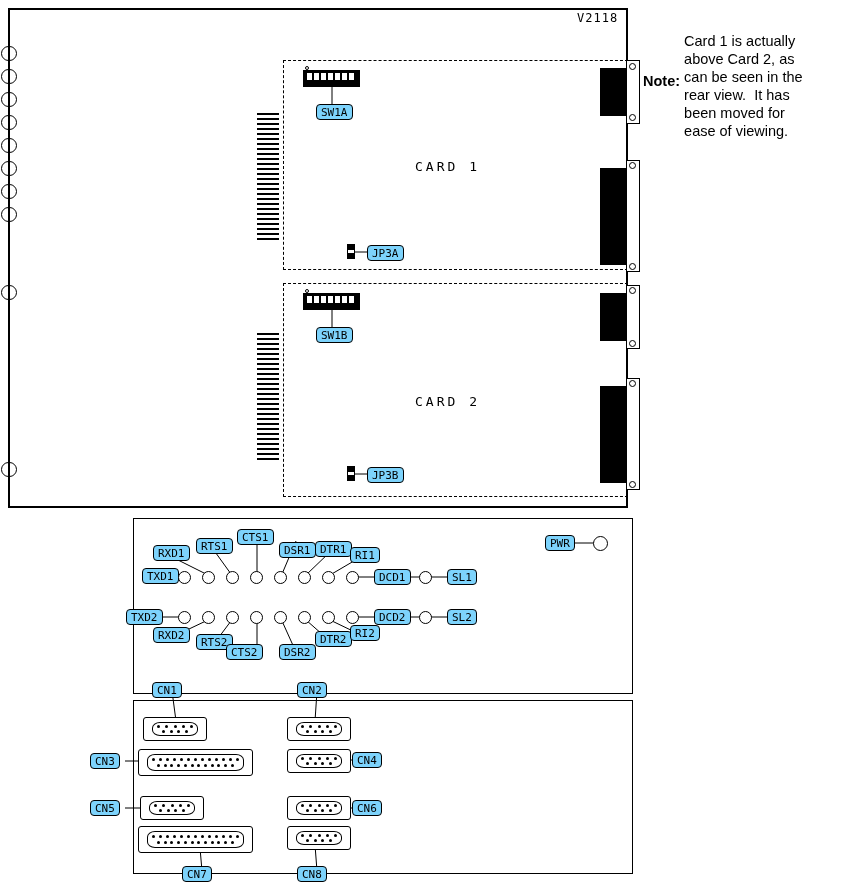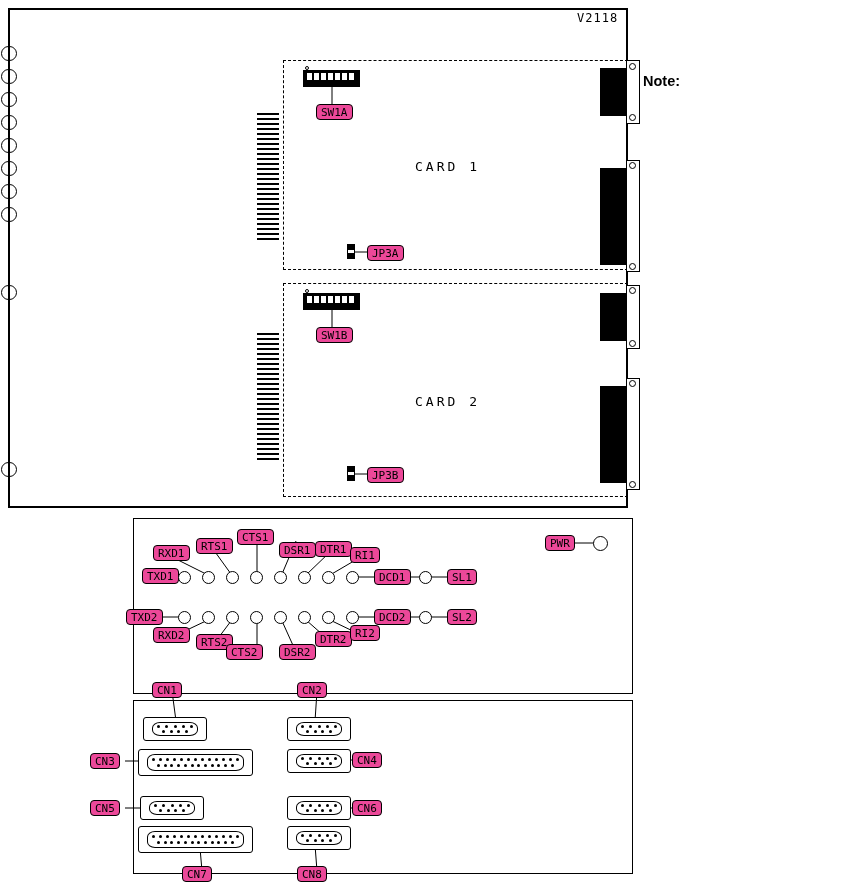--- a/index.html
+++ b/index.html
@@ -11,21 +11,21 @@
   svg.lines line { stroke:#000; stroke-width:1; }
 
   .board { left:8px; top:8px; width:620px; height:500px; border:2px solid #000; }
   .capsule { left:1px; width:16px; height:15px; border:1px solid #000; border-radius:8px; background:#fff; }
 
   .card-outline { border:1px dashed #000; }
   .card-title { font-size:13px; letter-spacing:3px; }
   .version { font-size:12px; letter-spacing:1px; }
 
   .tag { height:16px; padding:0 4px; display:inline-flex; align-items:center; justify-content:center;
-         border:1px solid #000; border-radius:4px; background:#ec4899; font-size:11px; white-space:pre; }
+         border:1px solid #000; border-radius:4px; background:#7dd3fc; font-size:11px; white-space:pre; }
 
   .dip { width:57px; height:17px; background:#000; display:flex; gap:2px; padding:3px 0 0 4px; }
   .dipsq { width:5px; height:7px; background:#fff; display:inline-block; }
   .pin1 { width:4px; height:4px; border:1px solid #000; border-radius:50%; background:#fff; }
 
   .jumper { width:8px; height:15px; background:#000; }
   .jumper::after { content:""; position:absolute; left:1px; right:1px; top:6px; height:3px; background:#fff; }
 
   .edge-conn { left:257px; width:22px; background:repeating-linear-gradient(to bottom, #000 0 2px, #fff 2px 5px); }
 
@@ -157,20 +157,28 @@
   <div class="abs screw" style="left:629px;top:287px"></div>
   <div class="abs screw" style="left:629px;top:340px"></div>
 
   <div class="abs blk" style="left:600px;top:386px;width:30px;height:97px"></div>
   <div class="abs face" style="left:626px;top:378px;width:14px;height:112px"></div>
   <div class="abs screw" style="left:629px;top:380px"></div>
   <div class="abs screw" style="left:629px;top:481px"></div>
 
   <div class="abs note" style="left:643px;top:32px">
     <span class="note-prefix">Note:</span>
+    <div>
+      <div class="note-line">Card 1 is actually</div>
+      <div class="note-line">above Card 2, as</div>
+      <div class="note-line">can be seen in the</div>
+      <div class="note-line">rear view.  It has</div>
+      <div class="note-line">been moved for</div>
+      <div class="note-line">ease of viewing.</div>
+    </div>
   </div>
 
   <div class="abs panel" style="left:133px;top:518px;width:500px;height:176px"></div>
 
   <div class="abs tag" style="left:142px;top:568px">TXD1</div>
   <div class="abs tag" style="left:153px;top:545px">RXD1</div>
   <div class="abs tag" style="left:196px;top:538px">RTS1</div>
   <div class="abs tag" style="left:237px;top:529px">CTS1</div>
   <div class="abs tag" style="left:279px;top:542px">DSR1</div>
   <div class="abs tag" style="left:315px;top:541px">DTR1</div>

